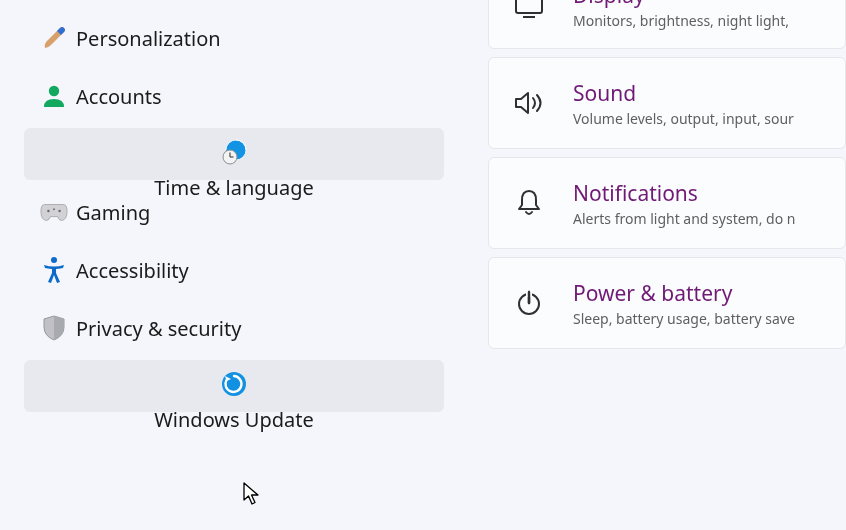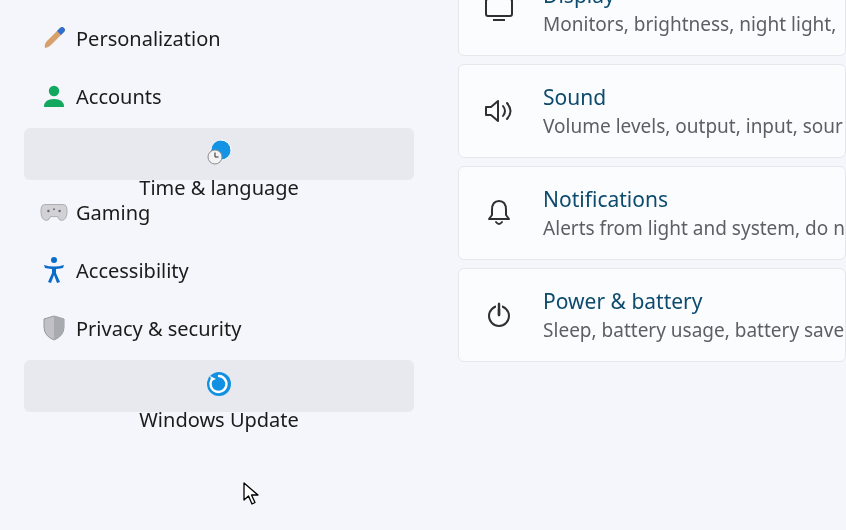--- a/index.html
+++ b/index.html
@@ -64,22 +64,22 @@
   .card-icon {
     width: 32px;
     height: 32px;
     display: flex;
     align-items: center;
     justify-content: center;
     flex-shrink: 0;
     color: #303030;
   }
   .card-body { display: flex; flex-direction: column; gap: 2px; overflow: hidden; }
-  .card-title { font-size: 21px; color: #0c4a6e; }
-  .card-sub { font-size: 19px; color: #5f5f63; white-space: nowrap; }
+  .card-title { font-size: 21px; color: #701a75; }
+  .card-sub { font-size: 14px; color: #5f5f63; white-space: nowrap; }
   .cursor {
     position: absolute;
     left: 243px;
     top: 482px;
     width: 20px;
     height: 24px;
     pointer-events: none;
   }
   svg { display: block; }
 </style>

